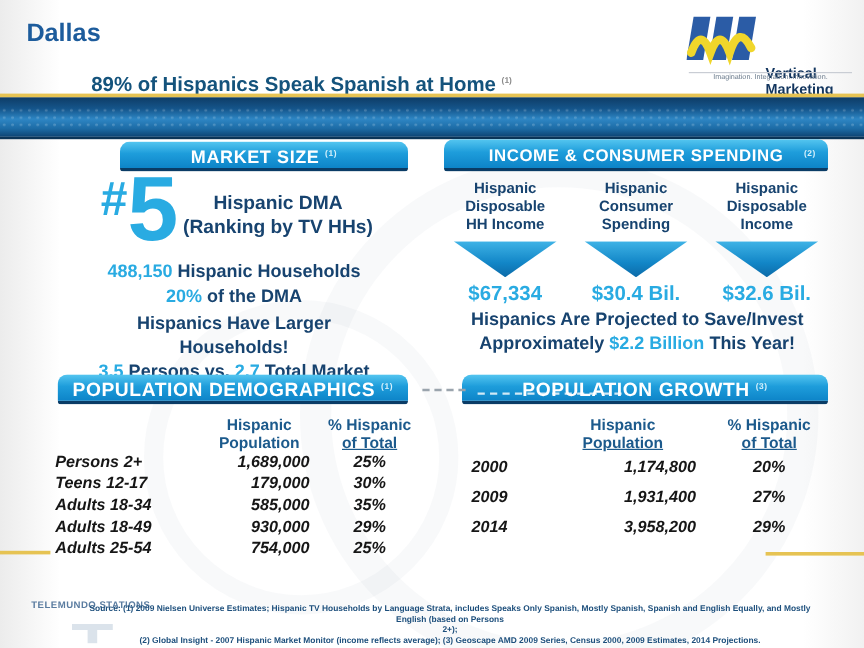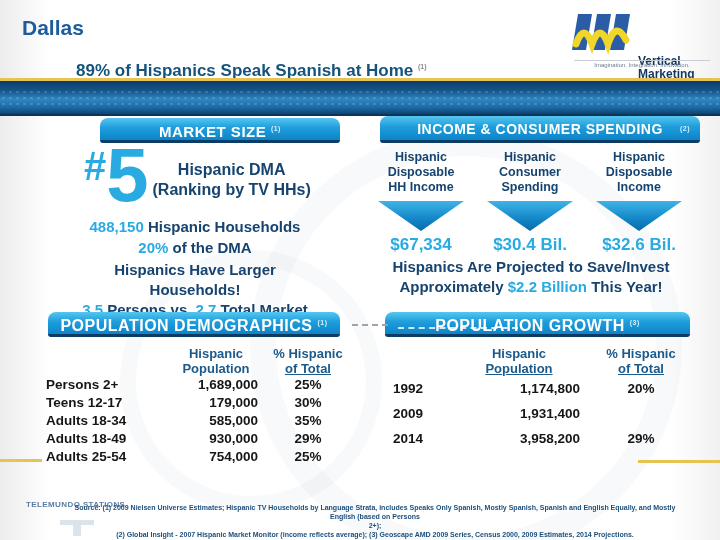--- a/index.html
+++ b/index.html
@@ -29,21 +29,21 @@
   .logo-llc{font-size:5px;}
   .logo-tagline{position:absolute;left:2px;top:50px;width:136px;text-align:center;font-size:6px;color:#6b7b8c;border-top:1px solid #c9cdd4;padding-top:1px;}
 
   
   .bar-header{position:absolute;height:22px;border-radius:8px 8px 3px 3px;
       background:linear-gradient(180deg,#55c6f0 0%,#1e9ddb 45%,#0d84c8 100%);
       border-bottom:3px solid #0a3c66;color:#ffffff;font-weight:bold;
       text-align:center;font-size:15px;line-height:22px;letter-spacing:0.5px;}
   .bar-header .note{color:#d6f1fc;font-size:7px;vertical-align:super;}
   #market-bar{left:100px;top:118px;width:240px;}
-  #income-bar{left:370px;top:116px;width:320px;height:24px;line-height:26px;font-size:14px;margin-left:10px;}
+  #income-bar{left:370px;top:116px;width:320px;height:24px;line-height:26px;font-size:14px;}
   #income-note{position:absolute;right:10px;top:0px;font-size:7px;color:#d6f1fc;}
   #demo-bar{left:48px;top:312px;width:292px;font-size:16px;}
   #growth-bar{left:385px;top:312px;width:305px;font-size:16px;}
 
   .accent{color:#29abe2;}
 
   
   .rank{position:absolute;left:84px;top:142px;width:256px;display:flex;align-items:flex-start;}
   .rank-hash{font-size:40px;font-weight:bold;color:#29abe2;line-height:40px;margin-top:4px;}
   .rank-num{font-size:76px;font-weight:bold;color:#29abe2;line-height:66px;letter-spacing:-2px;}
@@ -60,21 +60,21 @@
   .arrow{width:86px;height:30px;margin:6px auto 4px auto;
          clip-path:polygon(0 0,100% 0,50% 100%);
          background:linear-gradient(180deg,#3fb3e6 0%,#1286c7 60%,#0b6aa8 100%);}
   .metric-value{font-size:17px;font-weight:bold;color:#29abe2;}
 
   #save{left:366px;top:257px;width:330px;font-size:15px;line-height:20px;color:#17436f;}
 
   
   .table{position:absolute;font-weight:bold;}
   .thead{display:grid;color:#1c5a8c;font-size:13px;line-height:15px;text-align:center;}
-  .trow{display:grid;color:#161616;font-size:13.5px;}
+  .trow{display:grid;color:#161616;font-size:13.5px;font-style:italic;}
   .u{text-decoration:underline;}
   #demo-table{left:42px;top:346px;width:306px;}
   #demo-table .thead,#demo-table .trow{grid-template-columns:122px 104px 80px;}
   #demo-table .trow{line-height:18px;}
   #growth-table{left:368px;top:346px;width:324px;}
   #growth-table .thead,#growth-table .trow{grid-template-columns:80px 142px 102px;}
   #growth-table .trow{line-height:25px;}
   .c-label{text-align:left;padding-left:4px;}
   .c-year{text-align:center;}
   .c-pop{text-align:right;padding-right:10px;}
@@ -244,27 +244,28 @@
   <div class="dash-white" id="dash2"></div>
   <div class="dash-white" id="dash3"></div>
 
   <div class="table" id="growth-table">
     <div class="thead">
       <div></div>
       <div><span>Hispanic</span><br><span class="u">Population</span></div>
       <div><span>% Hispanic</span><br><span class="u">of Total</span></div>
     </div>
     <div class="trow">
-      <div class="c-year">1992</div>
+      <div class="c-year">2000</div>
       <div class="c-pop">1,174,800</div>
       <div class="c-pct">20%</div>
     </div>
     <div class="trow">
       <div class="c-year">2009</div>
       <div class="c-pop">1,931,400</div>
+      <div class="c-pct">27%</div>
     </div>
     <div class="trow">
       <div class="c-year">2014</div>
       <div class="c-pop">3,958,200</div>
       <div class="c-pct">29%</div>
     </div>
   </div>
 
 
   <div class="gold-line" id="gold-left"></div>

